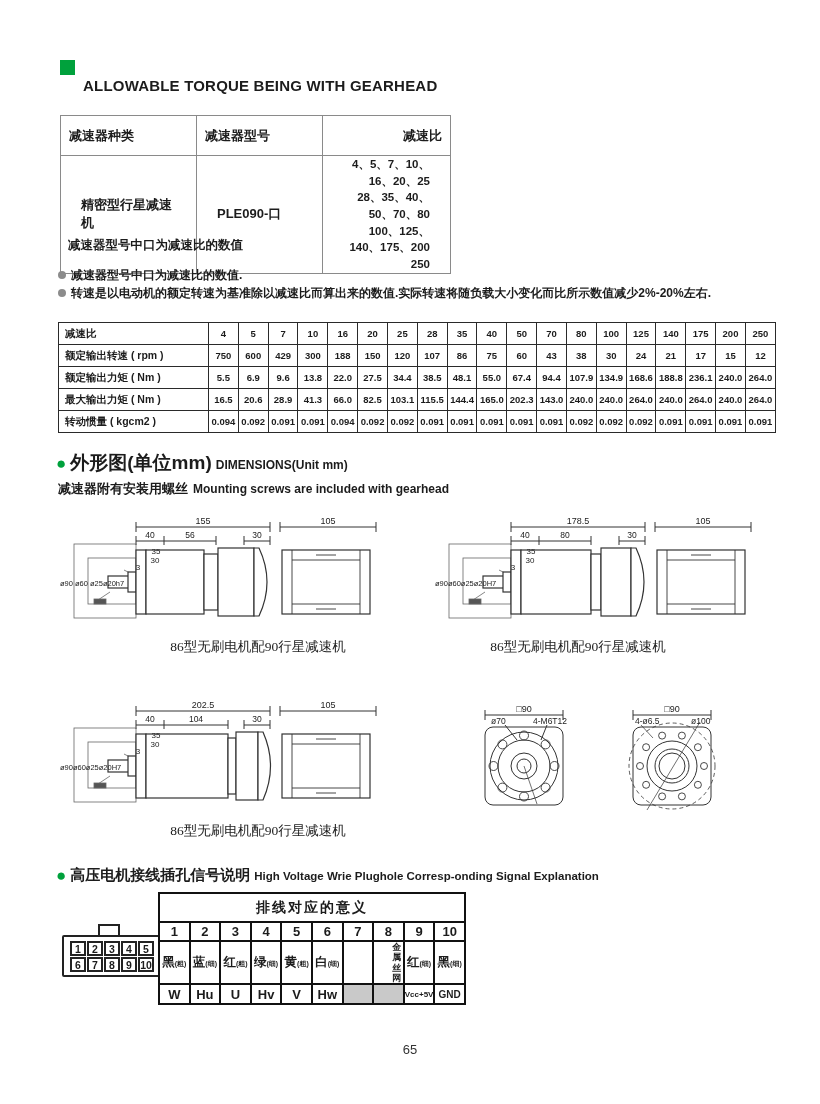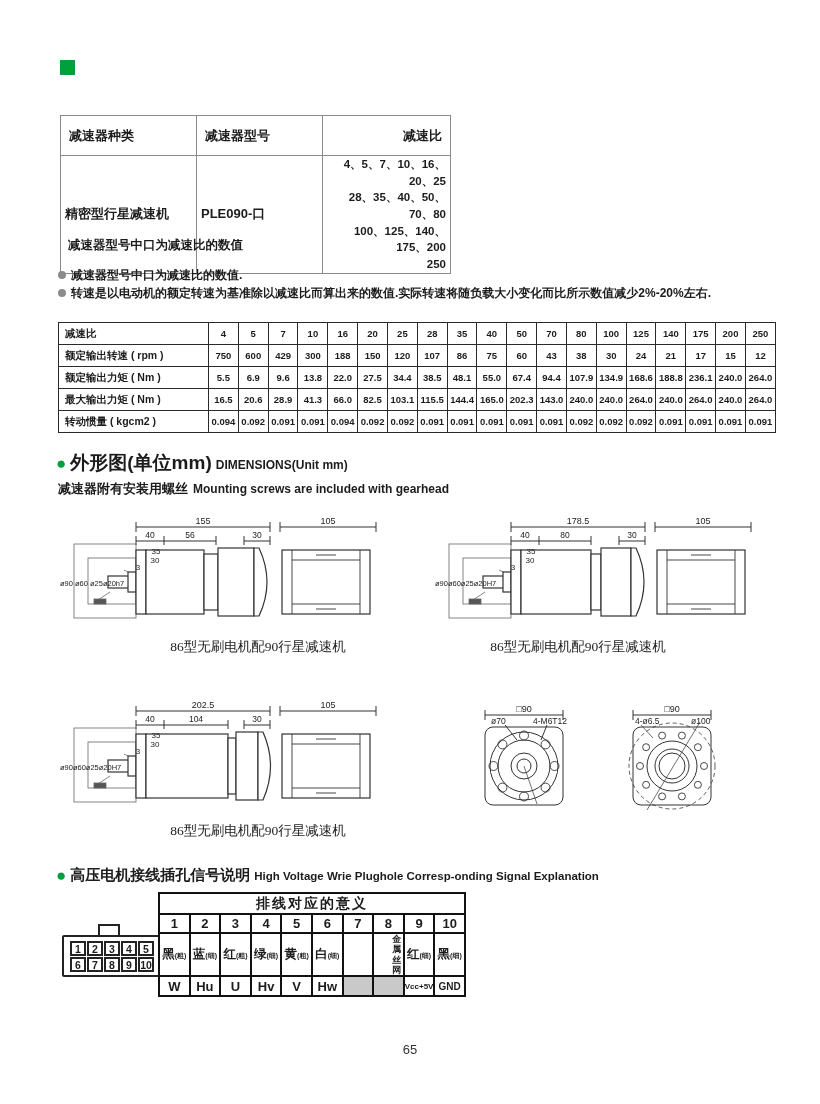--- a/index.html
+++ b/index.html
@@ -13,21 +13,21 @@
   .title-block { position:absolute; left:60px; top:60px; }
   .title-row { display:flex; align-items:center; gap:8px; }
   .green-square { width:15px; height:15px; background:var(--accent,#00a13c); display:inline-block; }
   .title-zh { font-size:24px; font-weight:700; letter-spacing:1px; }
   .title-en { font-size:15px; font-weight:700; margin-left:23px; margin-top:2px; letter-spacing:0.2px; }
 
   
   .gear-table { position:absolute; left:60px; top:115px; width:390px; border-collapse:collapse; table-layout:fixed; }
   .gear-table td { border:1px solid #8a8a8a; font-size:13px; font-weight:700; vertical-align:middle; }
   .gear-table .hdr td { height:40px; padding:0 8px; background:#fff; }
-  .gear-table .bdy td { height:78px; padding:0 4px; vertical-align:middle; }
+  .gear-table .bdy td { height:78px; padding:0 20px; vertical-align:middle; }
   .gear-table .ratio-cell { text-align:right; font-size:11.5px; line-height:1.45; padding-right:8px; }
   .ta-r { text-align:right; }
   .gear-footnote { position:absolute; left:68px; top:237px; font-size:12.5px; font-weight:700; }
 
   
   .notes { position:absolute; left:58px; top:266px; }
   .note-line { display:flex; align-items:center; gap:5px; height:18px; }
   .note-bullet { width:8px; height:8px; border-radius:50%; background:#8c8c8c; flex:0 0 auto; }
   .note-text { font-size:12px; font-weight:700; }
 
@@ -56,41 +56,42 @@
   .sig-en { font-size:11.5px; font-weight:700; }
 
   .connector { position:absolute; left:62px; top:924px; width:100px; }
   .conn-tab { width:22px; height:13px; border:2.5px solid #222; margin:0 auto 0 36px; }
   .conn-body { border:2.5px solid #222; border-radius:2px; padding:3px 2px; margin-top:-2px; background:#fff; }
   .conn-row { display:flex; justify-content:center; }
   .conn-row .pin-box { width:16px; height:15px; border:2px solid #222; margin:0.5px; font-size:10.5px; font-weight:700; text-align:center; line-height:12px; }
 
   .signal-table { position:absolute; left:158px; top:892px; width:308px; border-collapse:collapse; table-layout:fixed; background:#fff; }
   .signal-table td { border:2px solid #111; text-align:center; vertical-align:middle; padding:0; }
-  .signal-table .st-title { height:21px; font-size:14px; font-weight:700; letter-spacing:2px;margin-top:40px; }
+  .signal-table .st-title { height:29px; font-size:14px; font-weight:700; letter-spacing:2px;margin-top:40px; }
   .signal-table .st-pin { height:19px; font-size:13px; font-weight:700; }
   .signal-table .st-color { height:35px; font-size:12.5px; font-weight:700; }
   .signal-table .st-color .sub { font-size:7px; font-weight:700; }
   .signal-table .st-color.mesh { font-size:9px; line-height:1.15; padding:0 18px; }
   .signal-table .st-sig { height:20px; font-size:13px; font-weight:700; }
   .signal-table .st-sig.small { font-size:8px; }
   .signal-table .st-sig.gnd { font-size:10px; }
   .signal-table .shade { background:#c9c9c9; }
 
   .page-number { position:absolute; left:0; top:1042px; width:100%; text-align:center; font-size:13px; color:#333; }
 </style>
 </head>
 <body>
 
 <div class="page">
 
   <div class="title-block">
     <div class="title-row">
       <span class="green-square"></span>
     </div>
+    <div class="title-en">ALLOWABLE TORQUE BEING WITH GEARHEAD</div>
   </div>
 
   <table class="gear-table">
     <colgroup>
         <col style="width:136px">
         <col style="width:126px">
         <col style="width:128px">
       </colgroup>
     <tbody>
         <tr class="hdr">

